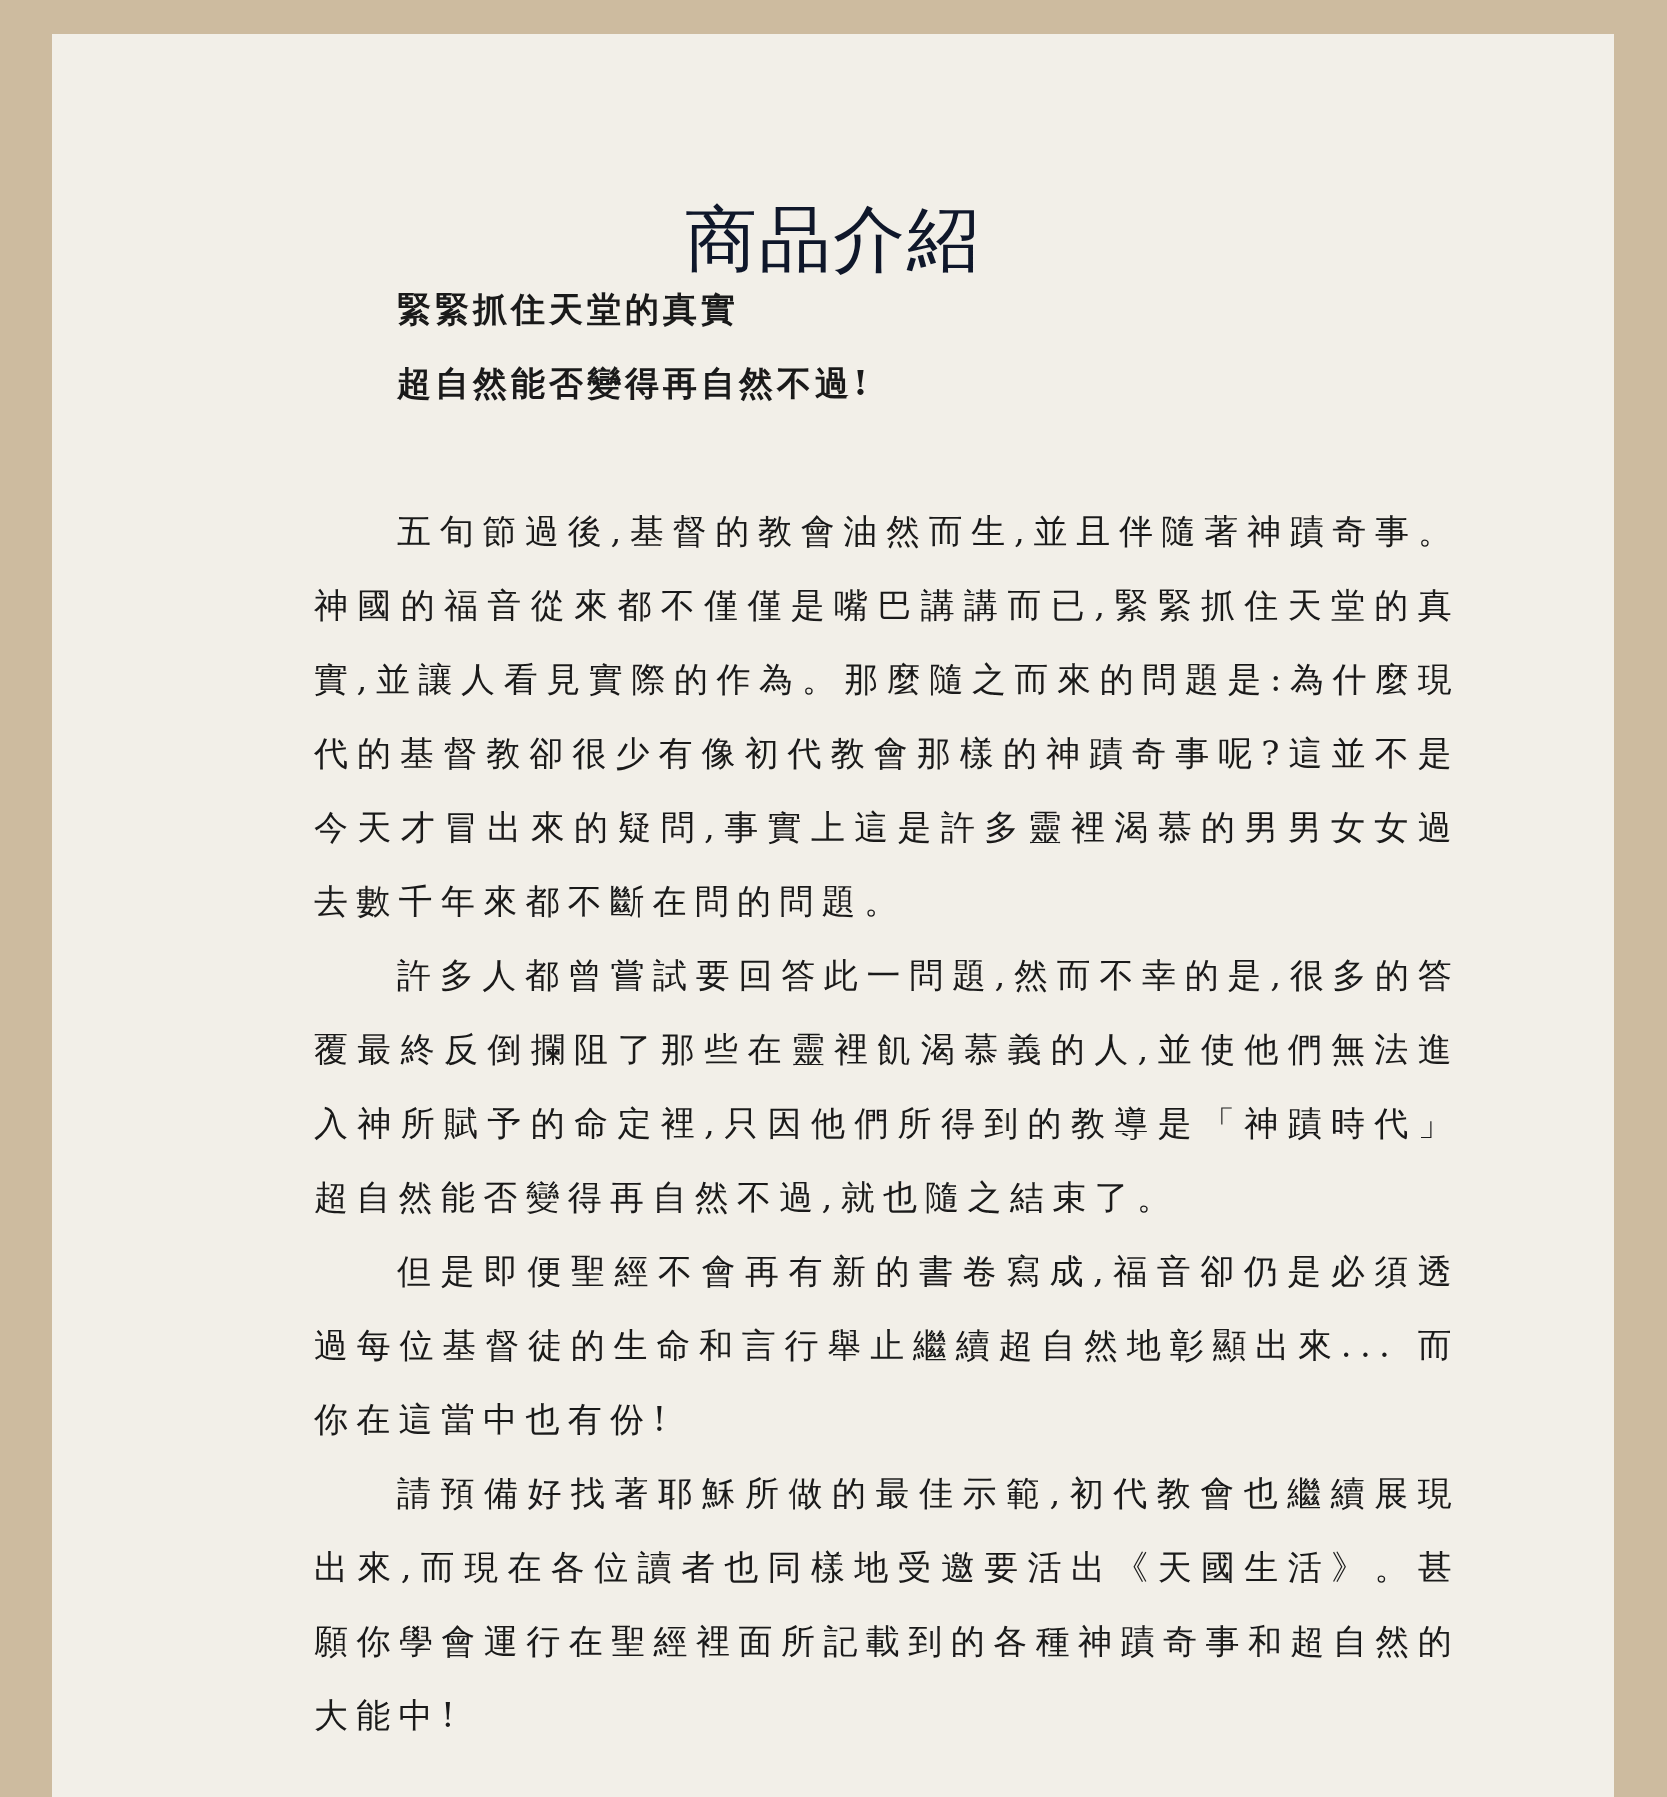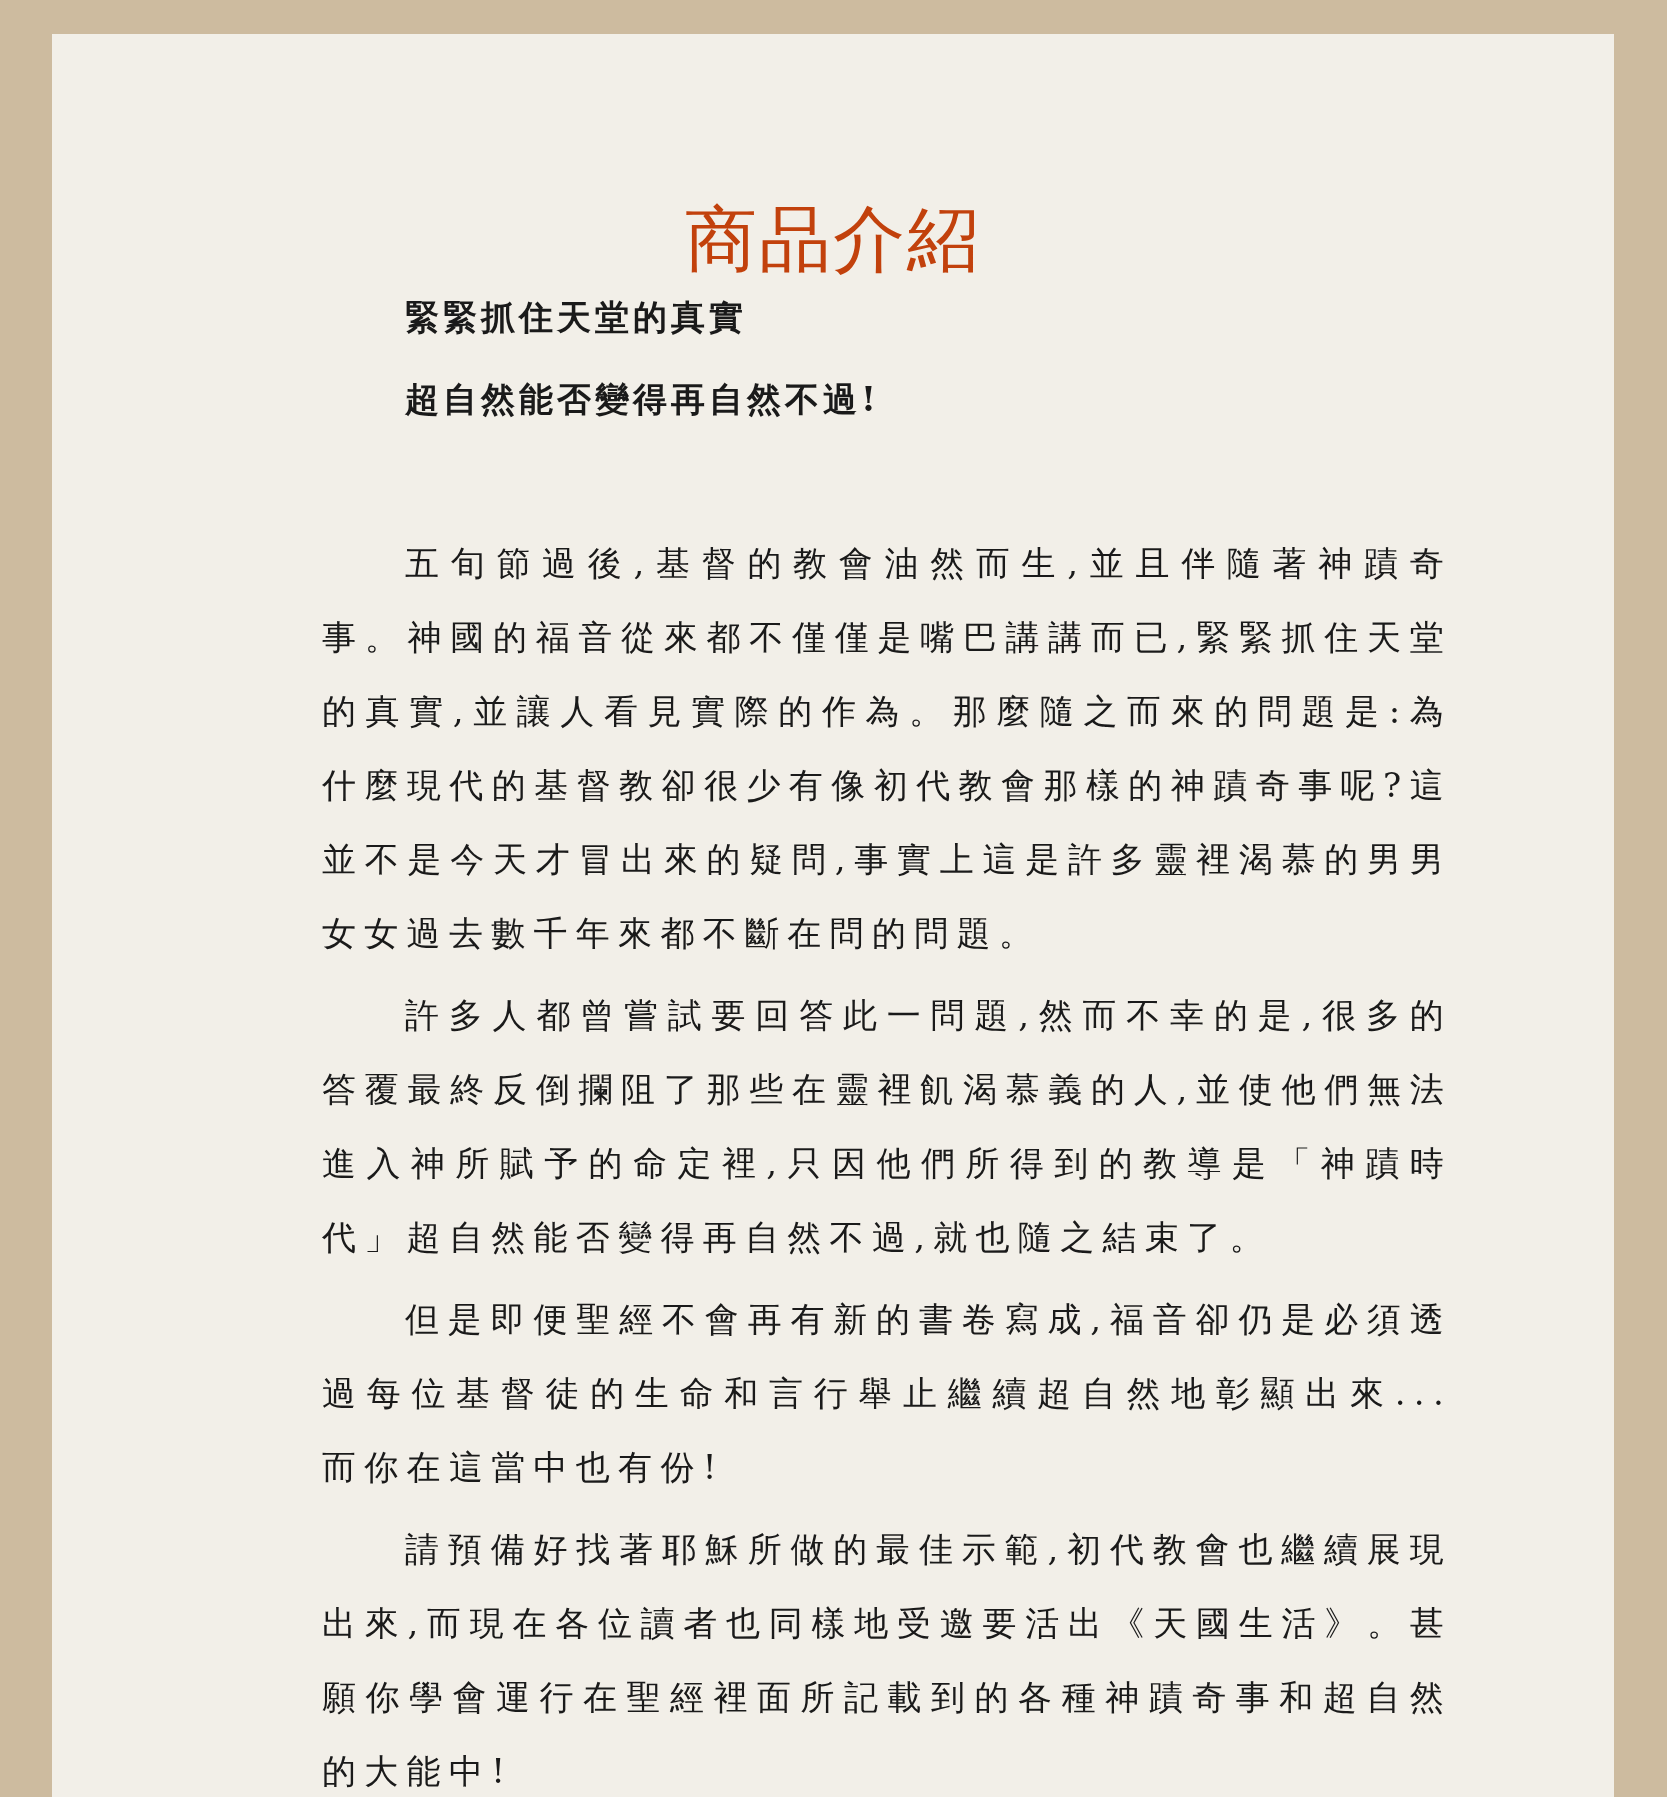--- a/index.html
+++ b/index.html
@@ -15,35 +15,35 @@
     width: 1562px; height: 1763px;
     background: #f2efe8;
   }
   .title {
     position: absolute;
     left: 0; right: 0;
     top: 112px;
     text-align: center;
     font-size: 72px;
     line-height: 90px;
-    color: #c2410c;
+    color: #0f172a;
     font-weight: normal;
     letter-spacing: 2px;
   }
   .content {
     position: absolute;
     left: 262px;
     top: 238px;
     width: 1146px;
     color: #1a1a1a;
     font-size: 34px;
     line-height: 74px;
     letter-spacing: 8.3px;
   }
-  .content p { margin: 8px; text-align: justify; text-align-last: left; }
+  .content p { margin: 0; text-align: justify; text-align-last: left; }
   .lead { font-weight: bold; padding-left: 83px; letter-spacing: 4px; }
   .gap { height: 74px; }
   .para { text-indent: 83px; }
 </style>
 </head>
 <body>
 
 <div class="panel">
   <h1 class="title">商品介紹</h1>
 

